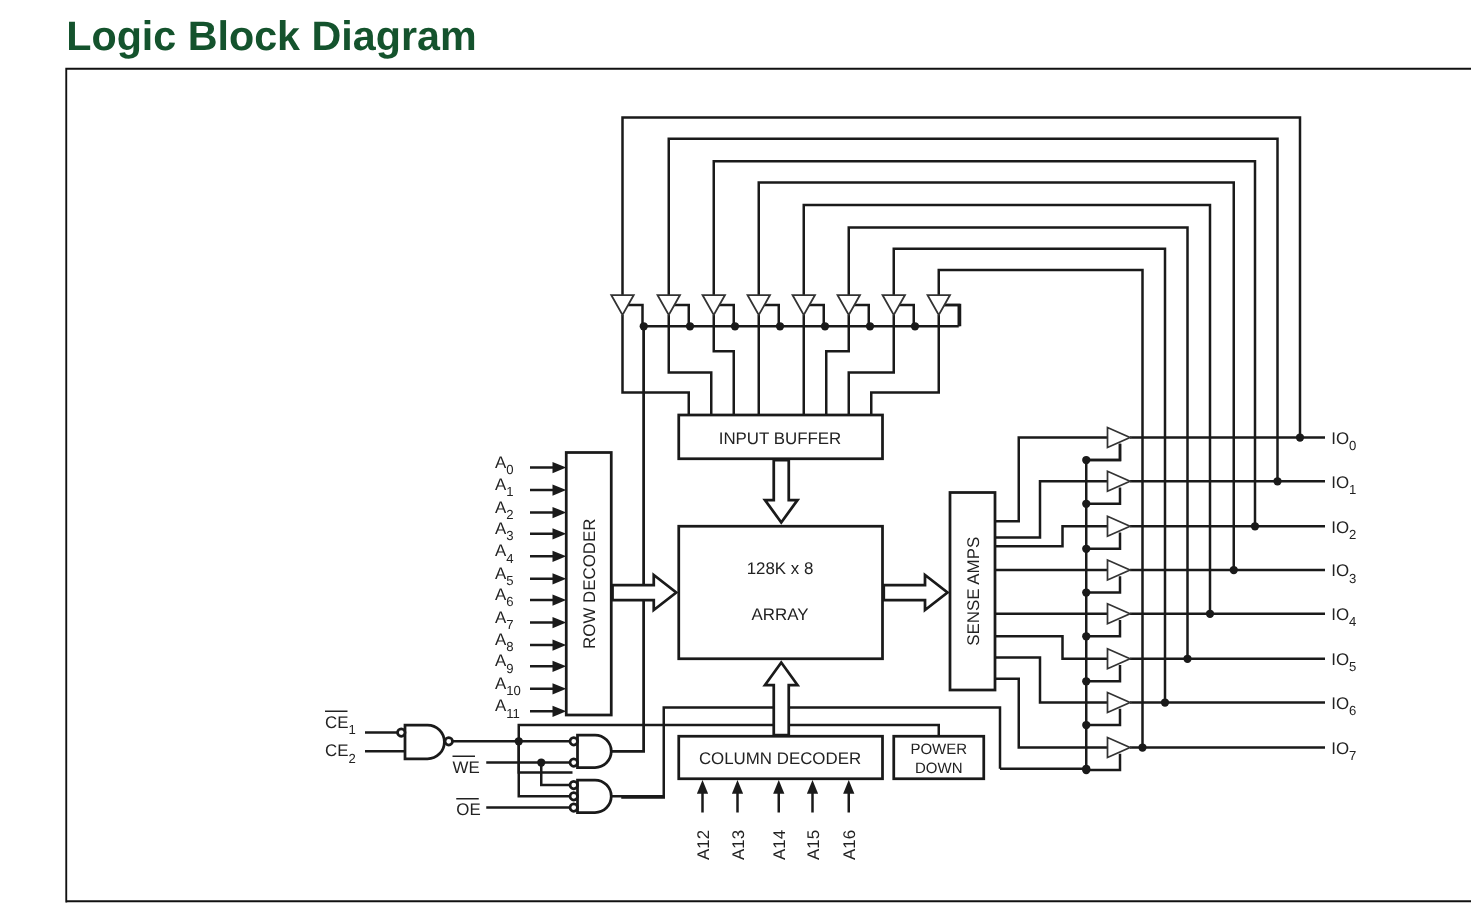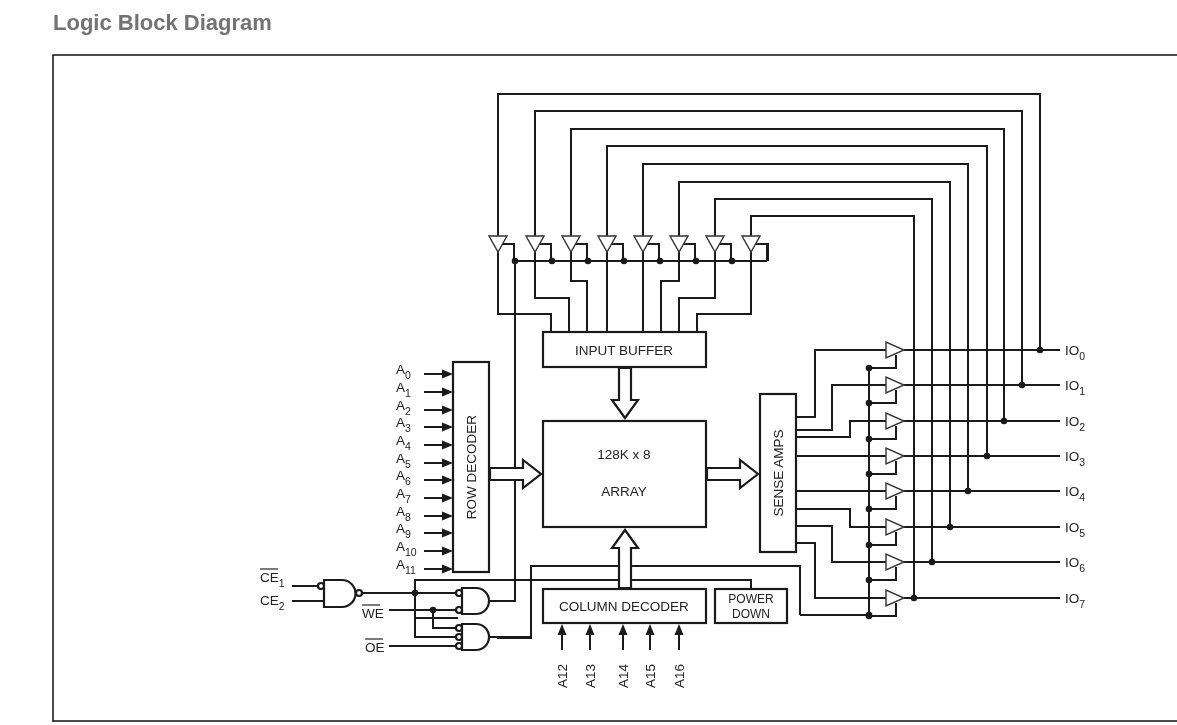--- a/index.html
+++ b/index.html
@@ -1,17 +1,17 @@
 <!DOCTYPE html>
 <html><head>
 <meta charset="utf-8">
 <style>
   html, body { margin: 0; padding: 0; background: #ffffff; }
   body { width: 1177px; height: 725px; position: relative; overflow: hidden; font-family: "Liberation Sans", sans-serif; }
-  .title { position: absolute; left: 53px; top: 10px; font-size: 22px; font-weight: bold; color: #737373; font-family: "Liberation Sans", sans-serif; }
+  .title { position: absolute; left: 53px; top: 10px; font-size: 33px; font-weight: bold; color: #14532d; font-family: "Liberation Sans", sans-serif; }
   svg { position: absolute; left: 0; top: 0; }
   .w { stroke: #1a1a1a; stroke-width: 2; fill: none; }
   .box { stroke: #1a1a1a; stroke-width: 2.2; fill: #fff; }
   .lbl { font-family: "Liberation Sans", sans-serif; font-size: 13.5px; fill: #222; }
   .sub { font-size: 10.5px; }
   .dot { fill: #1a1a1a; }
   .buf { stroke: #333; stroke-width: 1.4; fill: #fff; }
   .frame { stroke: #111; stroke-width: 1.5; fill: none; }
 </style>
 </head>

